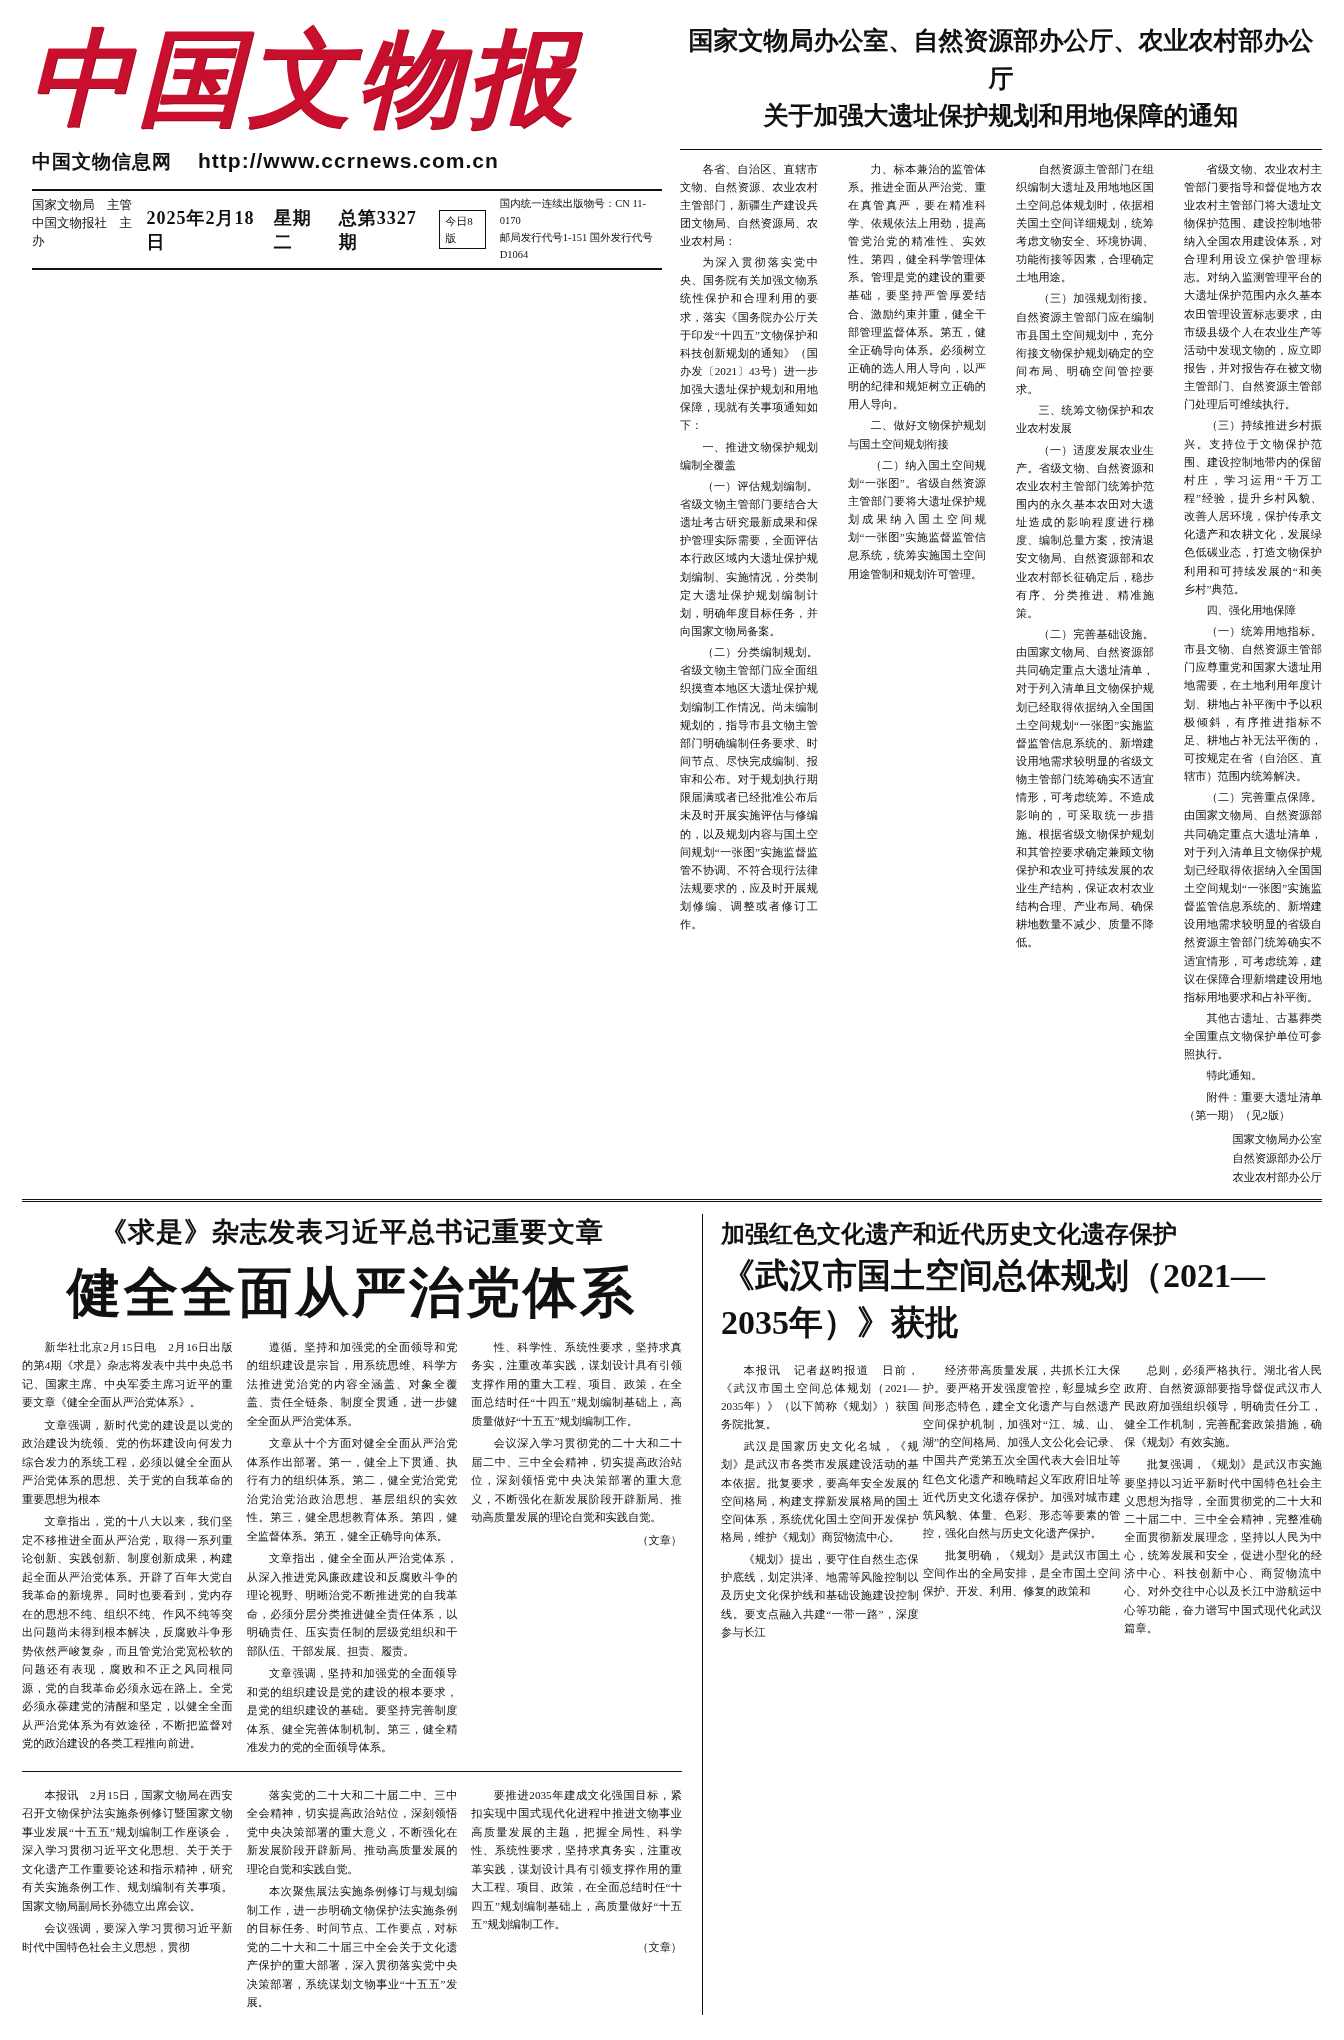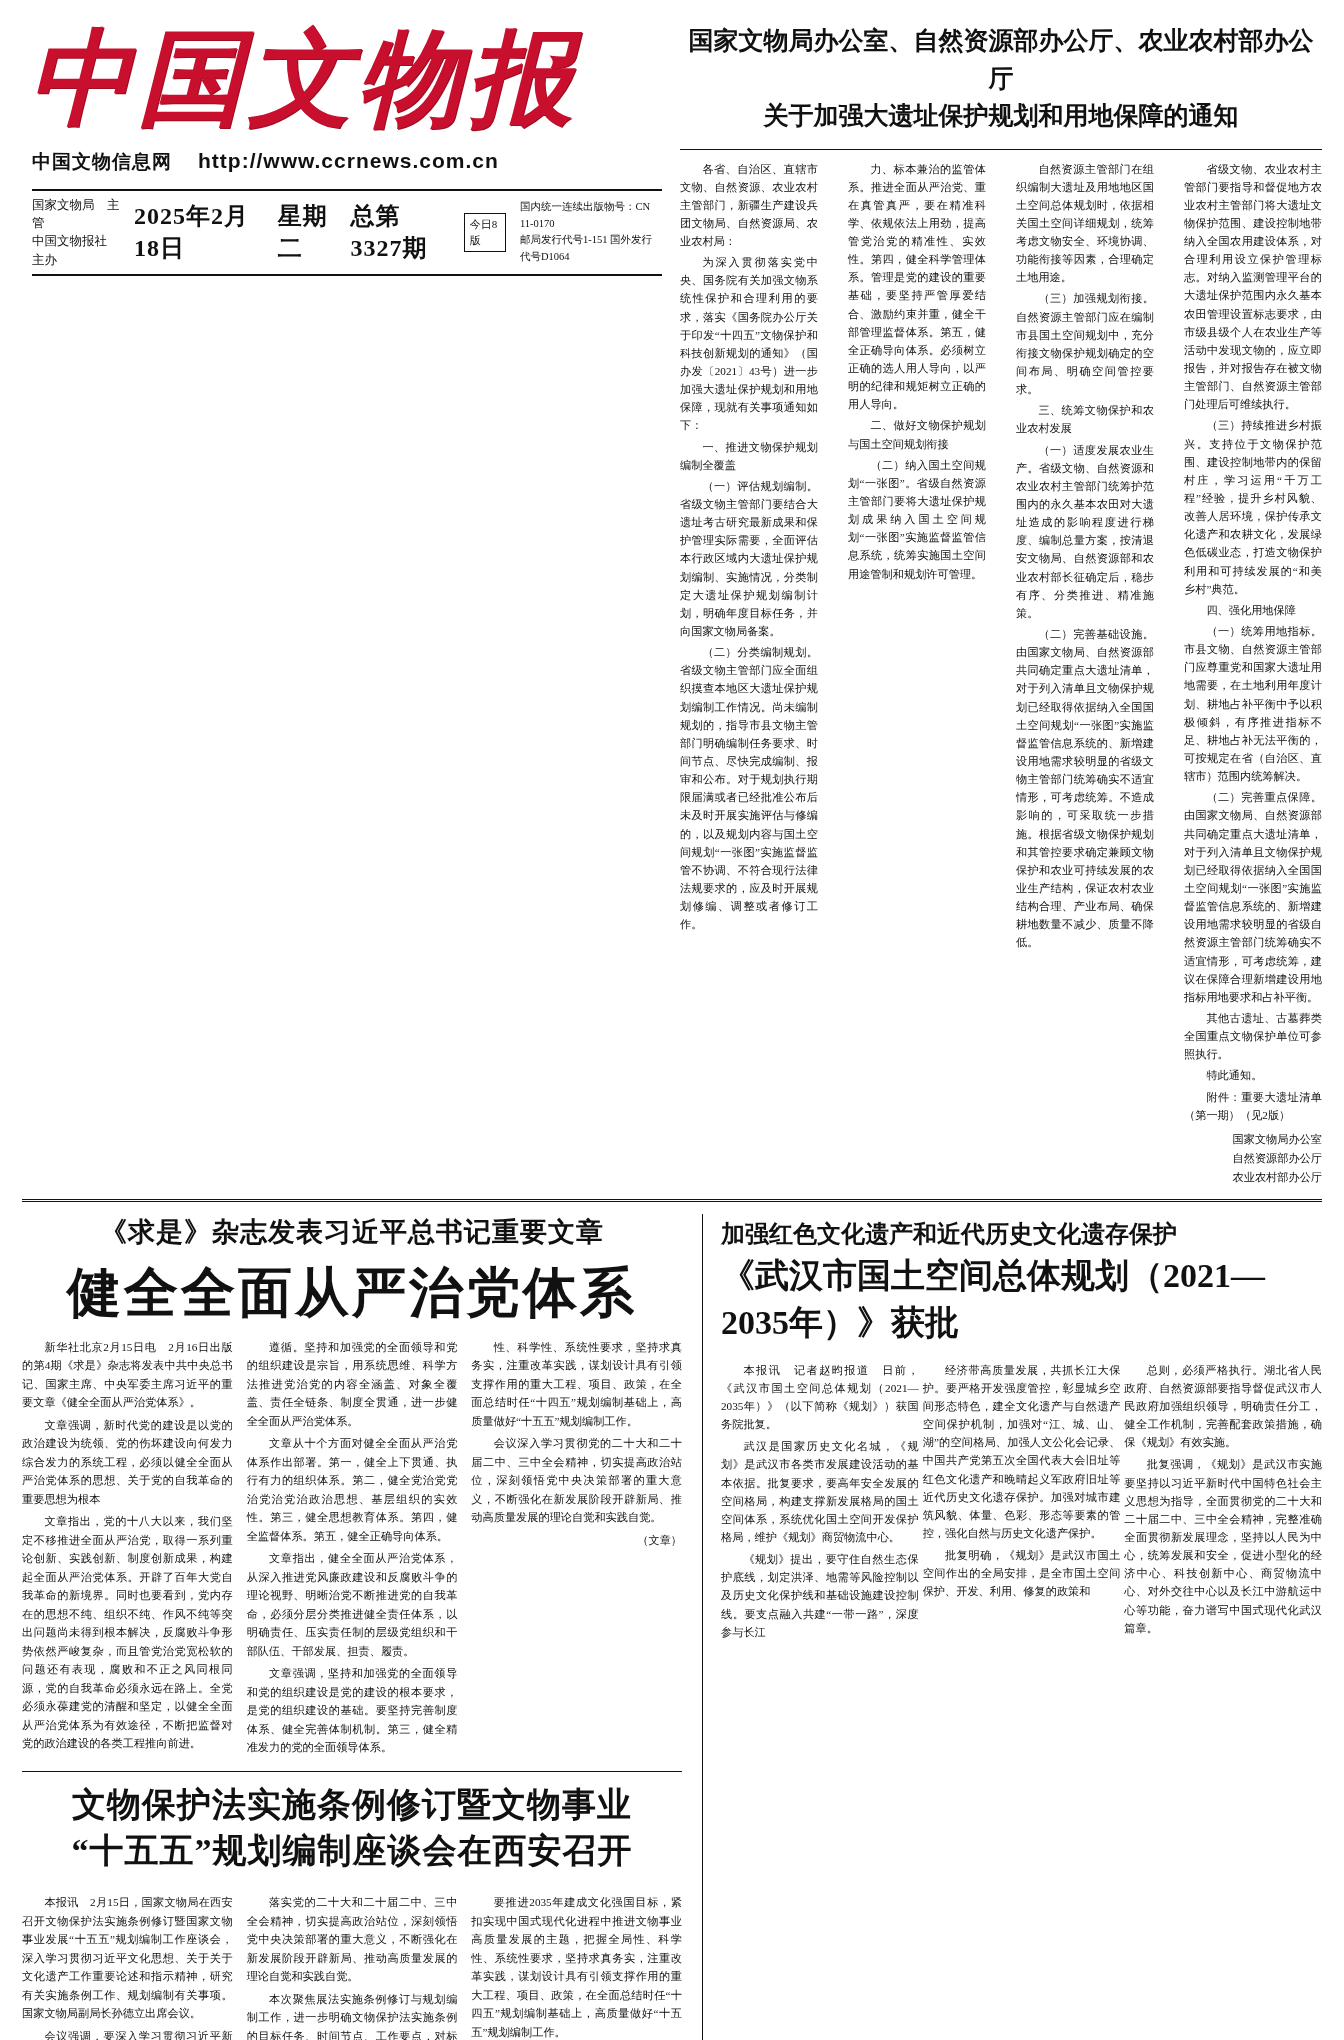--- a/index.html
+++ b/index.html
@@ -35,21 +35,21 @@
   .mast-sub .url { font-family: "Liberation Sans", sans-serif; font-size: 21px; font-weight: bold; }
   .mast-info {
     display: flex; align-items: stretch; gap: 14px;
     margin: 14px 0 0 10px;
     border-top: 2px solid #111; border-bottom: 2px solid #111;
     padding: 5px 0;
     font-size: 13px;
   }
   .mi-col { line-height: 1.45; }
   .mi-col.small { font-size: 12.5px; }
-  .mi-date { font-size: 24px; font-weight: bold; letter-spacing: 1px; align-self: center; }
+  .mi-date { font-size: 18px; font-weight: bold; letter-spacing: 1px; align-self: center; }
   .mi-box {
     border: 1px solid #111; font-size: 11px; padding: 2px 5px; align-self: center;
     line-height: 1.5;
   }
   .mi-right { font-size: 10.5px; line-height: 1.6; align-self: center; }
 
   
   .mast-right { flex: 1; padding-top: 4px; }
   .hl-gov {
     text-align: center; font-weight: bold; line-height: 1.5;
@@ -196,24 +196,20 @@
         </div>
         <div>
           <p>性、科学性、系统性要求，坚持求真务实，注重改革实践，谋划设计具有引领支撑作用的重大工程、项目、政策，在全面总结时任“十四五”规划编制基础上，高质量做好“十五五”规划编制工作。</p>
           <p>会议深入学习贯彻党的二十大和二十届二中、三中全会精神，切实提高政治站位，深刻领悟党中央决策部署的重大意义，不断强化在新发展阶段开辟新局、推动高质量发展的理论自觉和实践自觉。</p>
           <p class="rt">（文章）</p>
         </div>
       </div>
 
       <hr class="hr-thin">
 
-      <div class="art2-title">
-        <div>文物保护法实施条例修订暨文物事业</div>
-        <div>“十五五”规划编制座谈会在西安召开</div>
-      </div>
       <div class="cols3b">
         <div>
           <p>本报讯　2月15日，国家文物局在西安召开文物保护法实施条例修订暨国家文物事业发展“十五五”规划编制工作座谈会，深入学习贯彻习近平文化思想、关于关于文化遗产工作重要论述和指示精神，研究有关实施条例工作、规划编制有关事项。国家文物局副局长孙德立出席会议。</p>
           <p>会议强调，要深入学习贯彻习近平新时代中国特色社会主义思想，贯彻</p>
         </div>
         <div>
           <p>落实党的二十大和二十届二中、三中全会精神，切实提高政治站位，深刻领悟党中央决策部署的重大意义，不断强化在新发展阶段开辟新局、推动高质量发展的理论自觉和实践自觉。</p>
           <p>本次聚焦展法实施条例修订与规划编制工作，进一步明确文物保护法实施条例的目标任务、时间节点、工作要点，对标党的二十大和二十届三中全会关于文化遗产保护的重大部署，深入贯彻落实党中央决策部署，系统谋划文物事业“十五五”发展。</p>
 
         </div>

